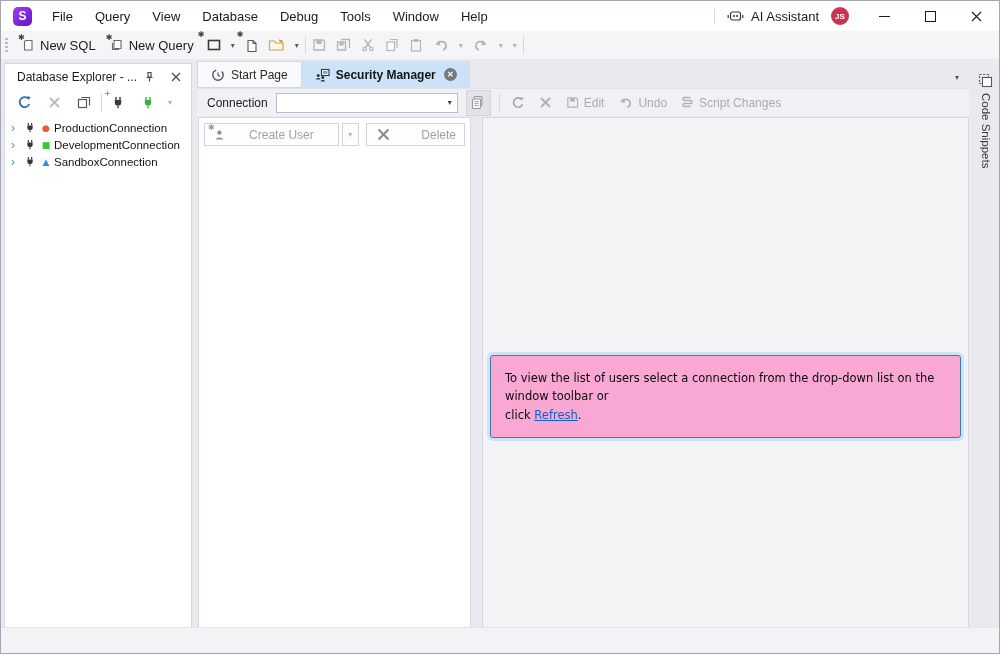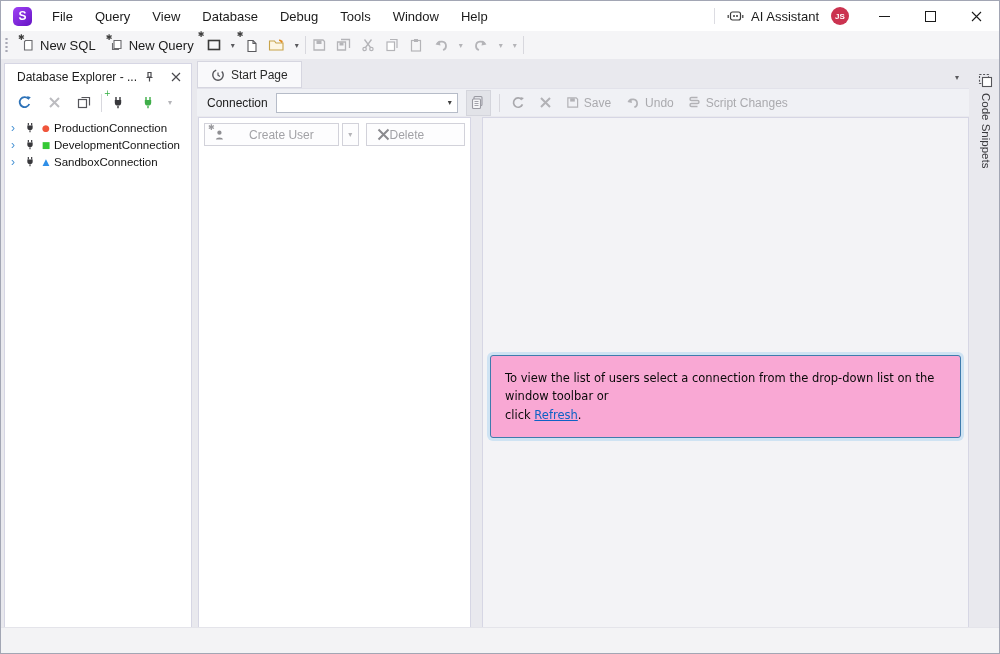--- a/index.html
+++ b/index.html
@@ -64,21 +64,21 @@
   .connbar .vsep{margin:0 4px;}
 
   
   .userspanel{left:197px;top:116px;width:273px;height:512px;}
   .btnrow{display:flex;align-items:center;padding:5px 5px 0 5px;}
   .fbtn{height:23px;border:1px solid #d2d2da;background:#fdfdfe;display:flex;align-items:center;font-size:12px;color:#a2a2a6;box-sizing:border-box;}
   .fbtn.create{width:137px;padding-left:7px;}
   .fbtn.create .lbl{flex:1;text-align:center;}
   .fbtn.ddl{width:17px;justify-content:center;margin-left:3px;}
   .fbtn.del{width:101px;margin-left:7px;padding-left:10px;}
-  .fbtn.del .lbl{flex:1;text-align:left;padding-right:8px;}
+  .fbtn.del .lbl{flex:1;text-align:right;padding-right:8px;}
 
   
   .rightpanel{left:481px;top:116px;width:487px;height:512px;background:#f3f3f6;}
   .msgbox{position:absolute;left:7px;right:7px;top:237px;background:#f9a8d4;border:1px solid #3f7cad;border-radius:3px;box-shadow:0 0 0 3px #cfe3f3;padding:13px 14px;font-family:"DejaVu Sans",sans-serif;font-size:11.5px;color:#0a0a0a;line-height:1.6;}
   .msgbox a{text-decoration:underline;}
 
   
   .snippets{position:absolute;left:969px;top:60px;width:31px;height:568px;display:flex;flex-direction:column;align-items:center;}
   .snip-label{writing-mode:vertical-rl;font-size:11.5px;color:#3a3a3e;margin-top:5px;}
 
@@ -341,20 +341,34 @@
   <div class="tabstrip">
     <div class="tab start">
       <span class="ico">
         <svg width="14" height="14" viewBox="0 0 14 14">
             <circle cx="7" cy="7" r="5.2" fill="none" stroke="#55555a" stroke-width="1.4" stroke-dasharray="22 6"></circle>
             <path d="M7 4.6V7.2l2 1.4" fill="none" stroke="#55555a" stroke-width="1.2"></path>
           </svg>
       </span>
       <span>Start Page</span>
     </div>
+    <div class="tab active" style="background-color: rgb(203, 226, 247);">
+      <span class="ico">
+        <svg width="15" height="14" viewBox="0 0 15 14">
+            <rect x="6.5" y="1.5" width="7.5" height="6" fill="#fff" stroke="#333" stroke-width="1.1"></rect>
+            <rect x="8" y="3" width="4.5" height="3" fill="#7ba7d9"></rect>
+            <circle cx="3.2" cy="7.4" r="1.5" fill="#333"></circle>
+            <path d="M1 11.5c0-2 4.4-2 4.4 0z" fill="#333"></path>
+            <circle cx="7.8" cy="9.4" r="1.5" fill="#333"></circle>
+            <path d="M5.6 13.5c0-2 4.4-2 4.4 0z" fill="#333"></path>
+          </svg>
+      </span>
+      <span>Security Manager</span>
+      <span class="tabclose">✕</span>
+    </div>
     <span class="strip-caret"><span class="caret">▾</span></span>
   </div>
 
   <div class="connbar">
     <span class="connlabel">Connection</span>
     <div class="combo">
       <span class="val"></span>
       <span class="caret">▾</span>
     </div>
     <span class="togglebtn">
@@ -376,21 +390,21 @@
           <path d="M2 2l9 9M11 2l-9 9" stroke="#b2b2b6" stroke-width="2"></path>
         </svg>
     </span>
     <span class="cb-ibtn">
       <span class="ico">
         <svg width="13" height="13" viewBox="0 0 14 14">
             <path d="M2 2h9l1.5 1.5V12H2z" fill="none" stroke="#b2b2b6" stroke-width="1.3"></path>
             <rect x="4.5" y="2.5" width="5" height="3.5" fill="#b2b2b6"></rect>
           </svg>
       </span>
-      <span>Save</span>
+      <span>Edit</span>
     </span>
     <span class="cb-ibtn">
       <span class="ico">
         <svg width="15" height="13" viewBox="0 0 16 14">
             <path d="M4 6c1.5-3.5 9-3.5 9 2 0 2-1 3.5-3 4" fill="none" stroke="#b2b2b6" stroke-width="1.8"></path>
             <path d="M6.5 2.5L2.5 6.5l5 1z" fill="#b2b2b6"></path>
           </svg>
       </span>
       <span>Undo</span>
     </span>

